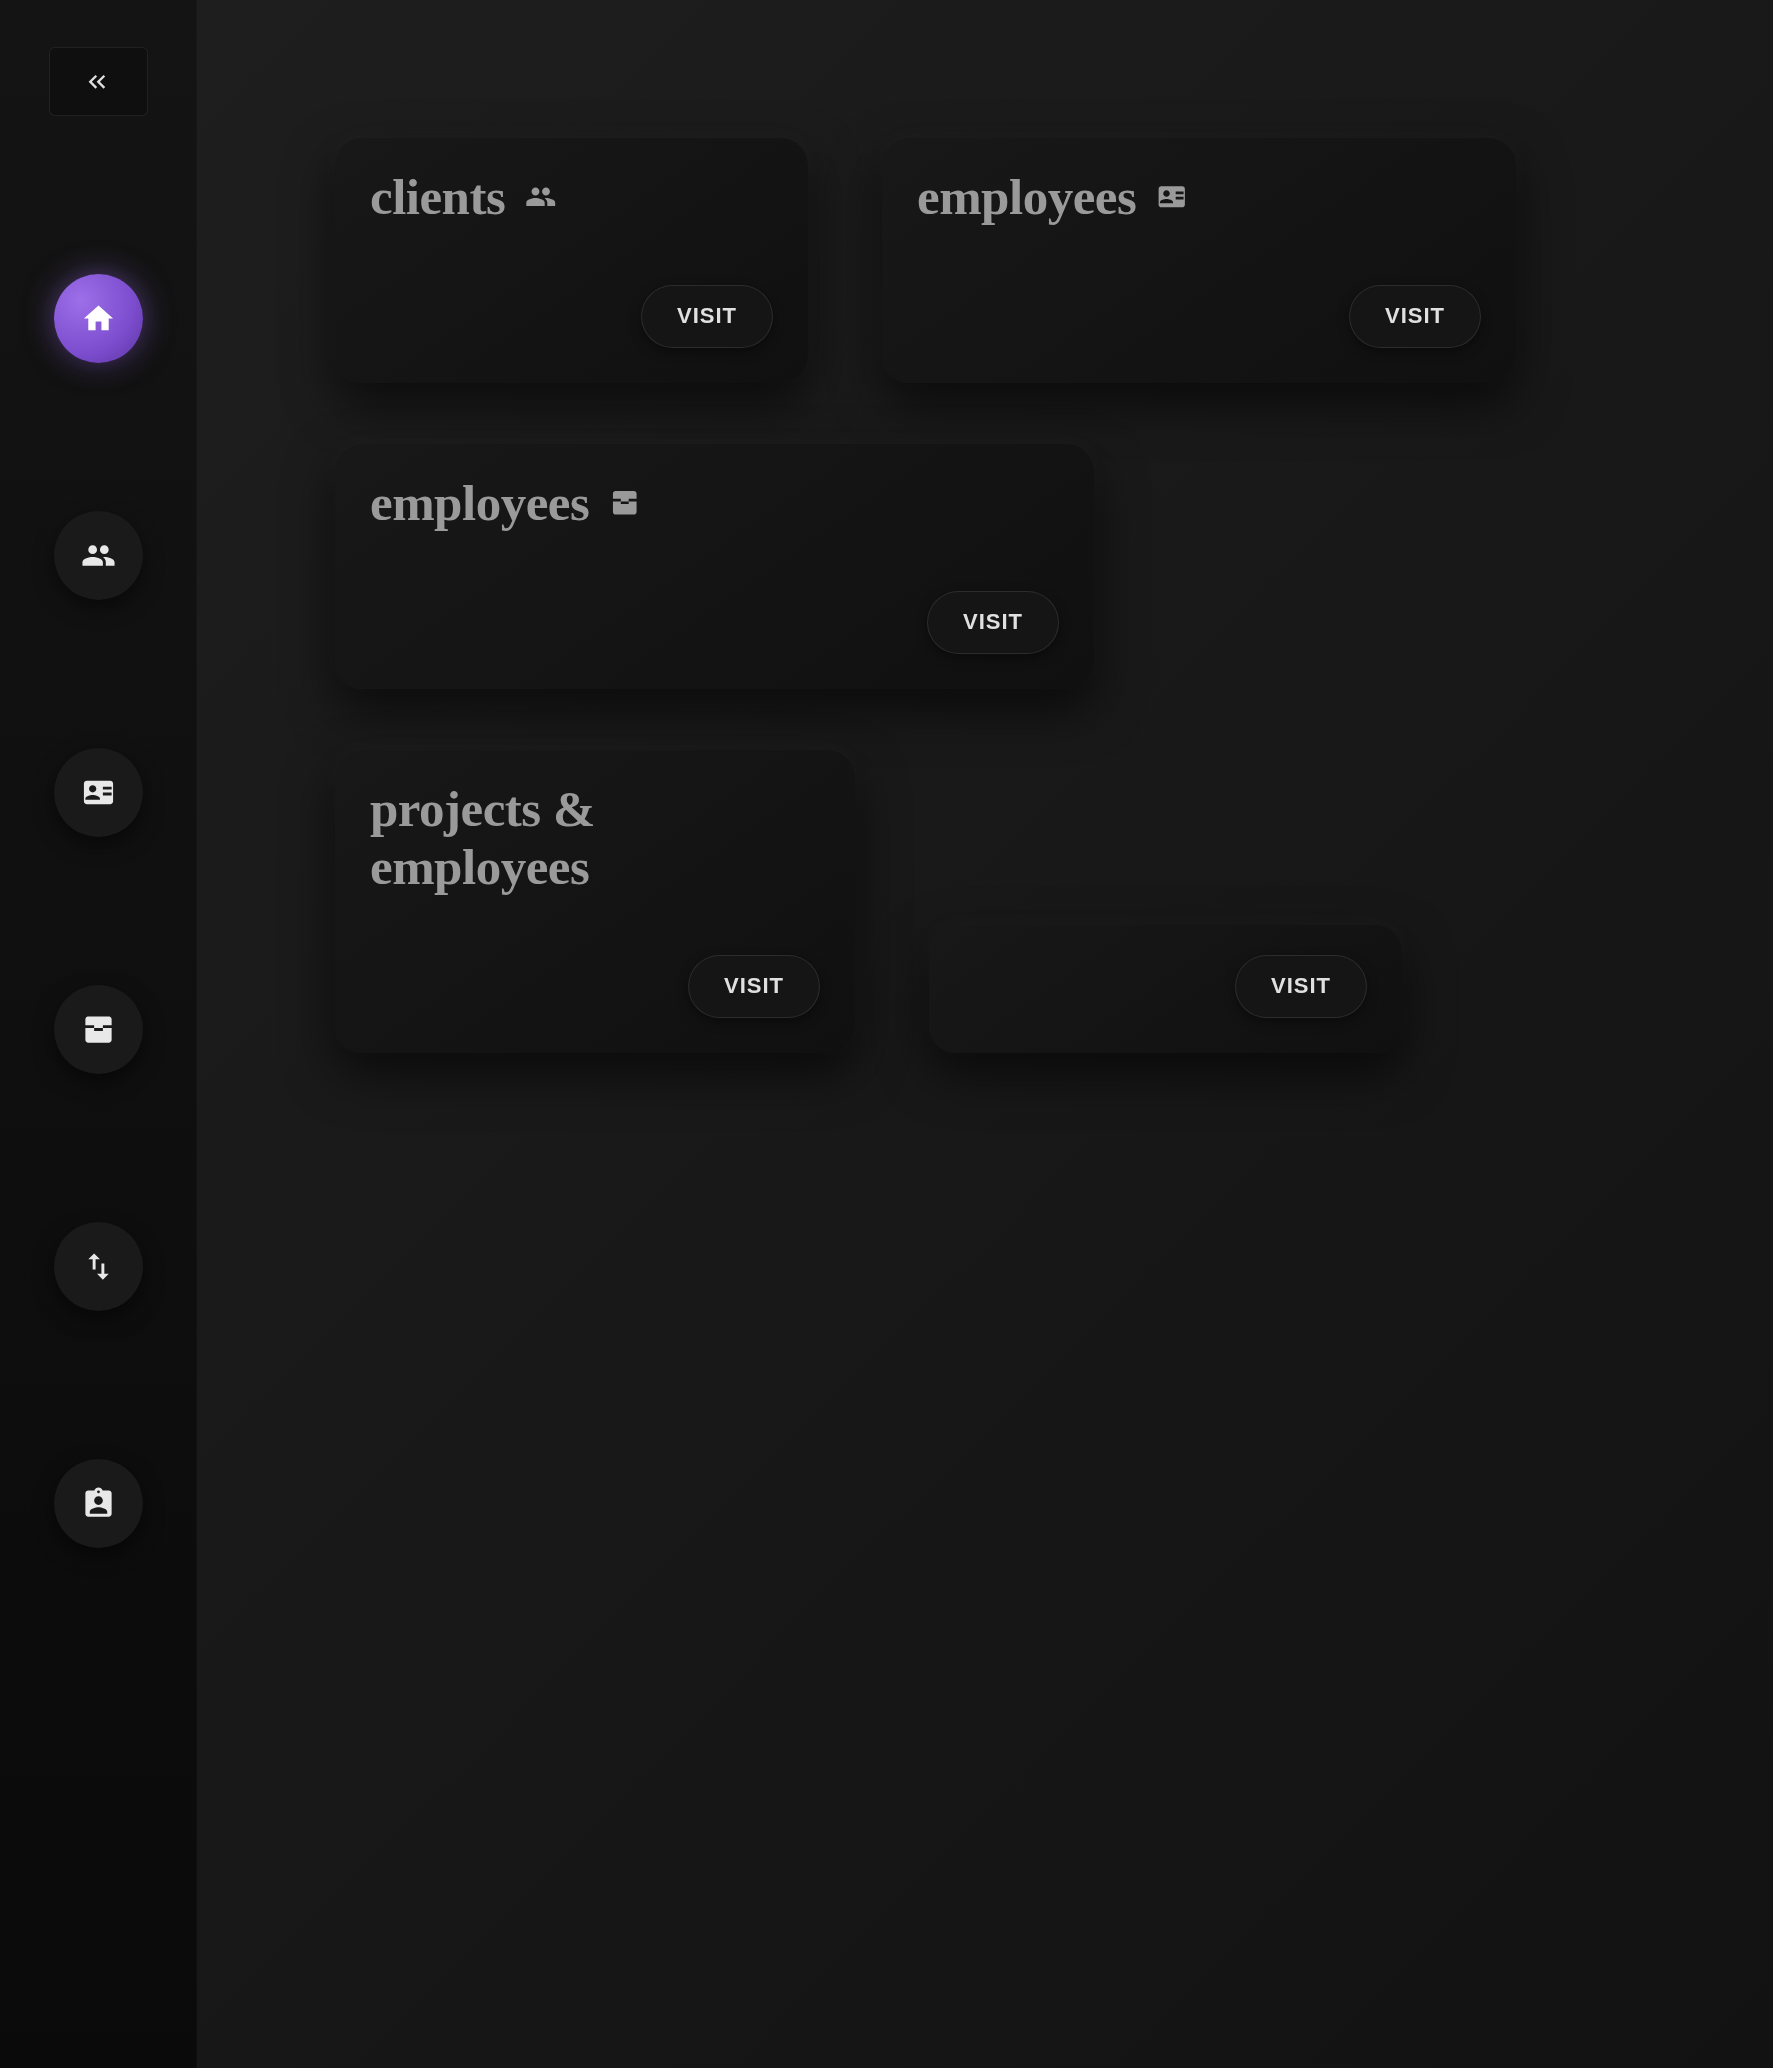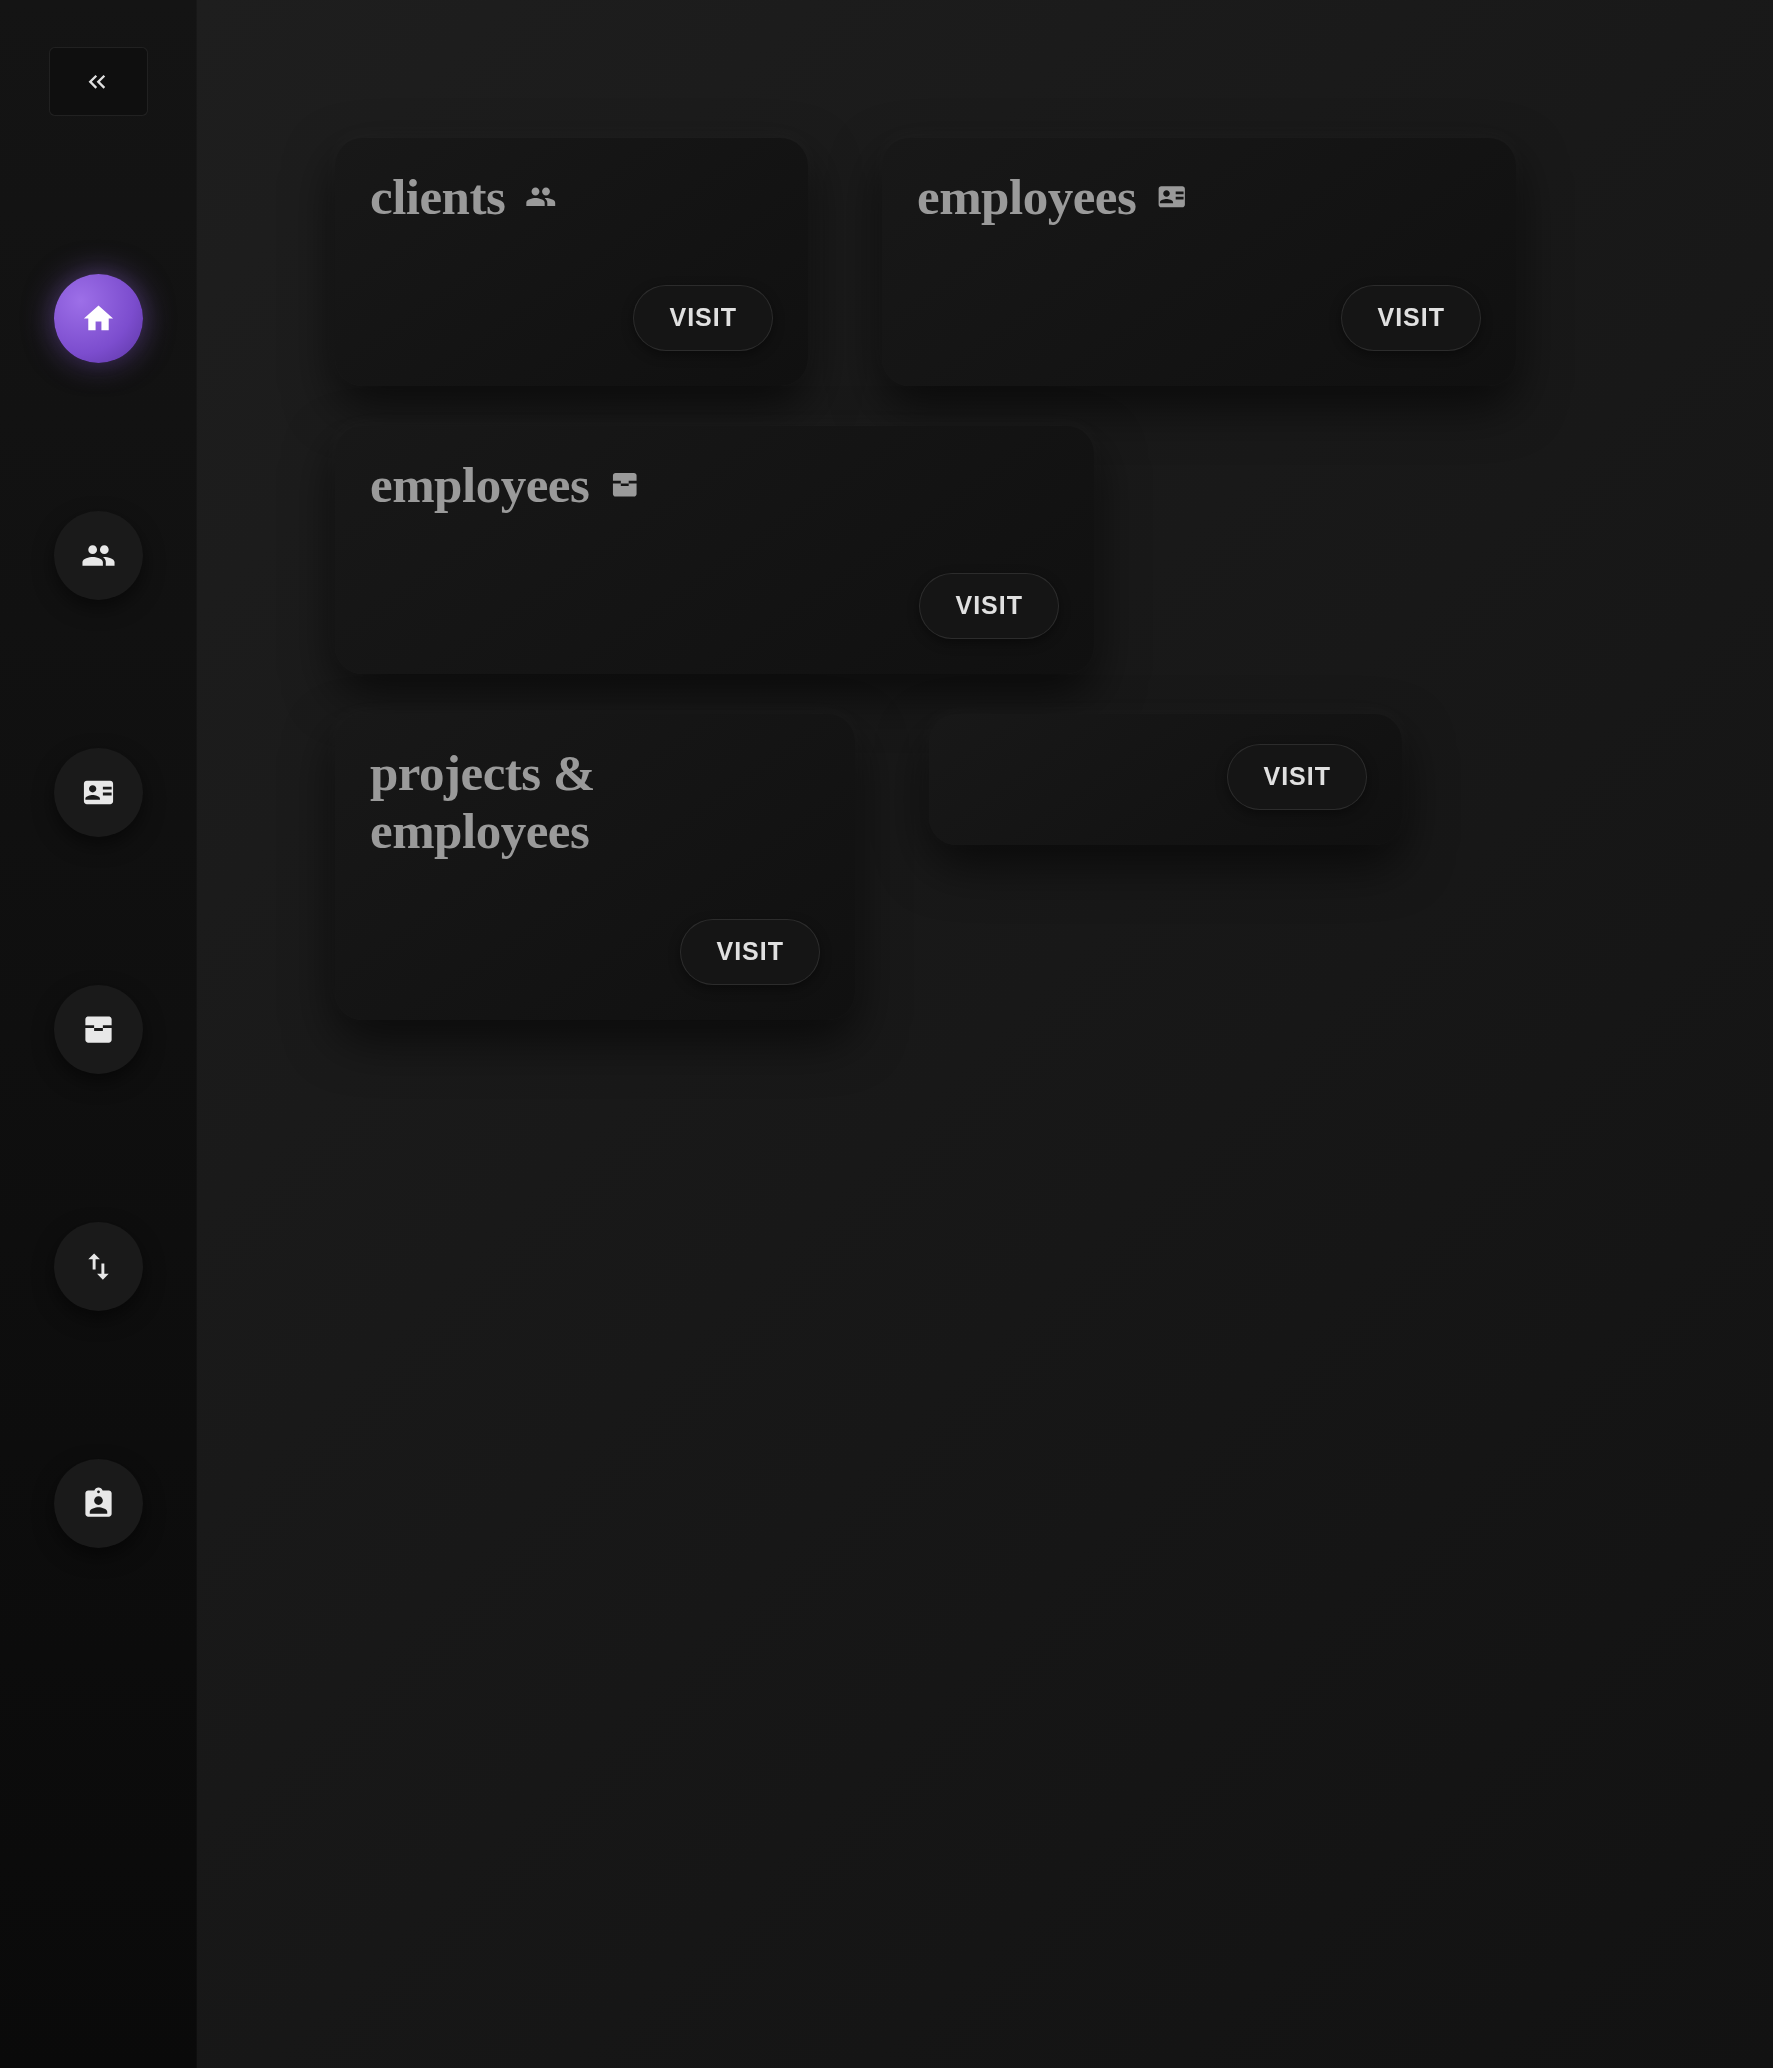--- a/index.html
+++ b/index.html
@@ -85,22 +85,22 @@
       flex: 1;
       height: 100%;
       background: linear-gradient(135deg, #1e1e1e 0%, #121212 100%);
       padding: 138px 138px 0 138px;
       position: relative;
     }
 
     .cards-container {
       display: flex;
       flex-wrap: wrap;
-      gap: 40px 74px;
-      align-items: flex-start;
+      gap: 61px 74px;
+      align-items: flex-end;
     }
 
     .card {
       background: linear-gradient(145deg, #181818 0%, #101010 100%);
       border-radius: 27.6px;
       padding: 29.6px 35px 35px 35px;
       box-shadow: 0 19.7px 49px rgba(0,0,0,0.6), 0 -3.9px 19.7px rgba(255,255,255,0.03);
       display: flex;
       flex-direction: column;
     }
@@ -150,21 +150,21 @@
       display: flex;
       justify-content: flex-end;
     }
 
     .visit-btn {
       background: #151515;
       border: 1px solid rgba(255,255,255,0.1);
       border-radius: 35px;
       padding: 17.7px 35px;
       color: #e0e0e0;
-      font-size: 25px;
+      font-size: 22px;
       font-weight: 600;
       letter-spacing: 1px;
       cursor: pointer;
       box-shadow: 0 3.9px 11.8px rgba(0,0,0,0.4);
     }
   </style>
 </head>
 <body>
 
 <aside class="sidebar">

